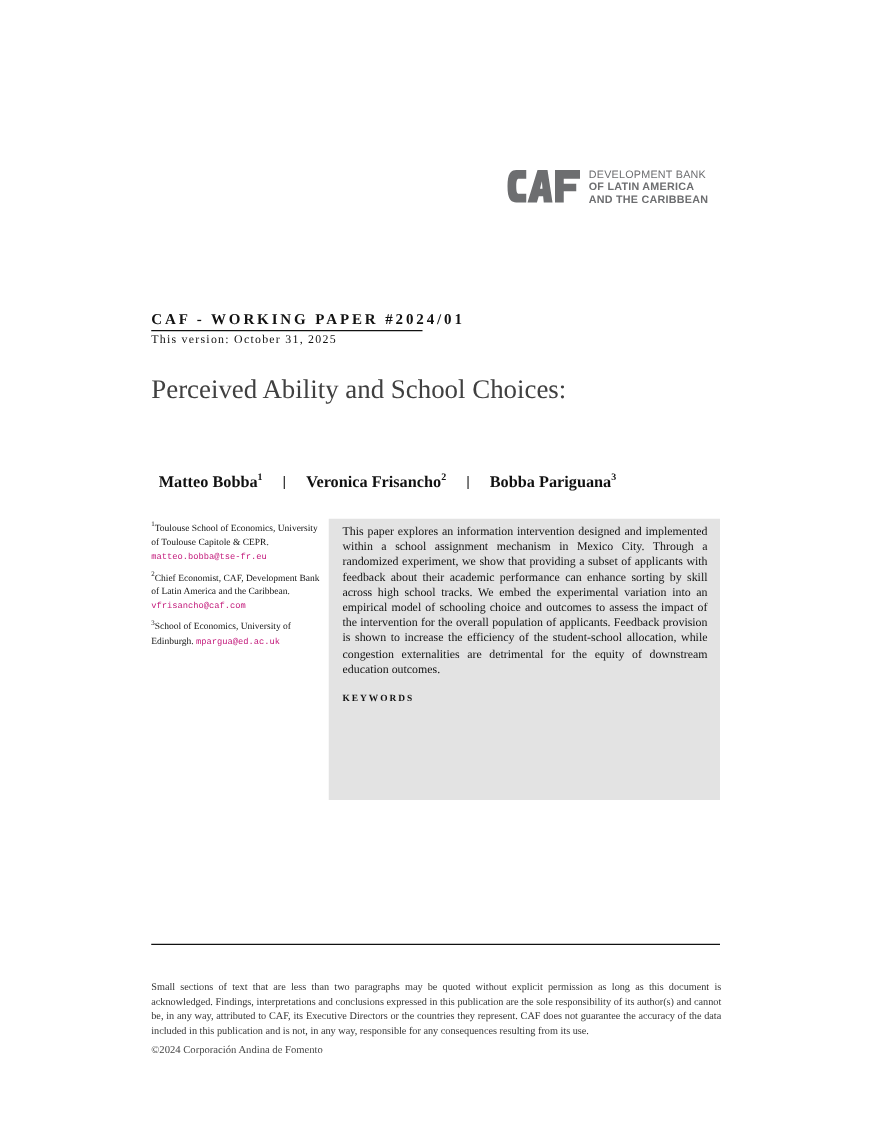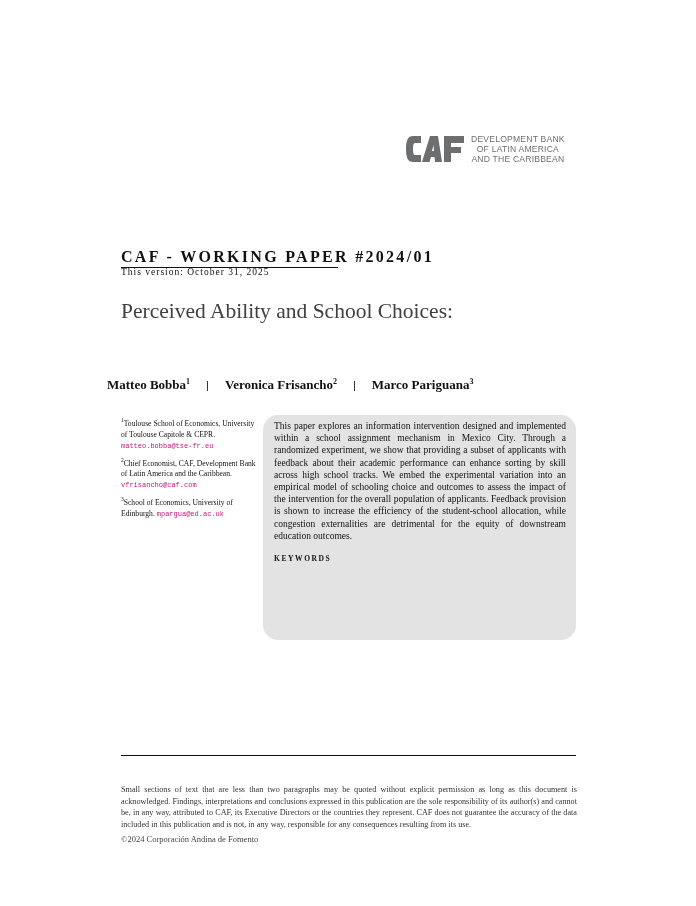--- a/index.html
+++ b/index.html
@@ -6,45 +6,45 @@
     body {
       width: 696px; height: 906px; background: #ffffff;
       position: relative; overflow: hidden;
       font-family: "DejaVu Serif", "Liberation Serif", serif;
       color: #111;
     }
     .logo { position: absolute; left: 405px; top: 134px; display: flex; align-items: center; }
     .logo-mark { width: 60px; height: 30px; }
     .logo-text { margin-left: 6px; font-family: "Liberation Sans", sans-serif; font-size: 8.6px; line-height: 10px; color: #6d6e70; letter-spacing: 0.2px; }
     .logo-text .l1 { font-weight: normal; }
-    .logo-text .l2, .logo-text .l3 { font-weight: normal; text-align: center; }
+    .logo-text .l2, .logo-text .l3 { font-weight: bold; }
 
     .series { position: absolute; left: 121px; top: 248px; width: 217px;
-      font-family: "Liberation Serif", serif; font-weight: bold; font-size: 16px;
+      font-family: "Liberation Serif", serif; font-weight: bold; font-size: 12px;
       letter-spacing: 2.3px; border-bottom: 1.5px solid #111; padding-bottom: 1px; white-space: nowrap; }
     .version { position: absolute; left: 121px; top: 267px;
       font-family: "Liberation Serif", serif; font-weight: normal; font-size: 9.5px; letter-spacing: 1px; }
 
     .title { position: absolute; left: 121px; top: 298px; width: 460px;
       font-family: "Liberation Serif", serif; font-size: 21.5px; line-height: 27px; color: #404040; }
     .title .cursor { display: inline-block; width: 1px; height: 22px; background: #000; vertical-align: -3px; }
 
-    .authors { position: absolute; left: 107px; top: 377px; display: flex; align-items: baseline;
+    .authors { position: absolute; left: 127px; top: 377px; display: flex; align-items: baseline;
       font-family: "Liberation Serif", serif; font-weight: bold; font-size: 13px; white-space: nowrap; justify-content: center; }
     .authors sup { font-size: 8px; }
     .authors .sep { margin: 0 16px; font-weight: normal; font-family: "Liberation Sans", sans-serif; font-size: 11px; }
 
     .affils { position: absolute; left: 121px; top: 415px; width: 135px;
       font-family: "Liberation Serif", serif; font-size: 7.6px; line-height: 11px; color: #111; }
     .affils .aff { margin-bottom: 3px; }
     .affils sup { font-size: 5.5px; }
     .email { font-family: "Liberation Mono", monospace; color: #c2187a; font-size: 7px; }
 
     .abstract-box { position: absolute; left: 263px; top: 415px; width: 313px; height: 225px;
-      background: #e3e3e3; box-sizing: border-box; padding: 5px 10px 0 11px; border-radius: 15px; }
+      background: #e3e3e3; box-sizing: border-box; padding: 5px 10px 0 11px; }
     .abstract { font-family: "Liberation Serif", serif; font-size: 9.5px; line-height: 12.2px;
       text-align: justify; color: #111; margin: 0; hyphens: auto; }
     .kw-head { margin-top: 12px; font-family: "Liberation Serif", serif; font-weight: bold;
       font-size: 7.5px; letter-spacing: 1.6px; }
     .kw-body { margin-top: 3px; font-family: "Liberation Serif", serif; font-size: 8px; line-height: 13.5px; }
 
     .footer-rule { position: absolute; left: 121px; top: 755px; width: 455px; height: 1px; background: #111; }
     .disclaimer { position: absolute; left: 121px; top: 784px; width: 456px;
       font-family: "Liberation Serif", serif; font-size: 8.2px; line-height: 11.6px;
       color: #333; text-align: justify; margin: 0; }
@@ -77,21 +77,21 @@
 
 <div class="title">
   <div>Perceived Ability and School Choices:</div>
 </div>
 
 <div class="authors">
   <span><span>Matteo Bobba</span><sup>1</sup></span>
   <span class="sep">|</span>
   <span><span>Veronica Frisancho</span><sup>2</sup></span>
   <span class="sep">|</span>
-  <span><span>Marco Pariguana</span><sup>3</sup></span>
+  <span><span>Bobba Pariguana</span><sup>3</sup></span>
 </div>
 
 <div class="affils">
   <div class="aff"><sup>1</sup><span>Toulouse School of Economics, University of Toulouse Capitole &amp; CEPR.</span> <a class="email">matteo.bobba@tse-fr.eu</a></div>
   <div class="aff"><sup>2</sup><span>Chief Economist, CAF, Development Bank of Latin America and the Caribbean.</span><br><a class="email">vfrisancho@caf.com</a></div>
   <div class="aff"><sup>3</sup><span>School of Economics, University of Edinburgh.</span> <a class="email">mpargua@ed.ac.uk</a></div>
 </div>
 
 <div class="abstract-box">
   <p class="abstract" lang="en">This paper explores an information intervention designed and implemented within a school assignment mechanism in Mexico City. Through a randomized experiment, we show that providing a subset of applicants with feedback about their academic performance can enhance sorting by skill across high school tracks. We embed the experimental variation into an empirical model of schooling choice and outcomes to assess the impact of the intervention for the overall population of applicants. Feedback provision is shown to increase the efficiency of the student-school allocation, while congestion externalities are detrimental for the equity of downstream education outcomes.</p>

